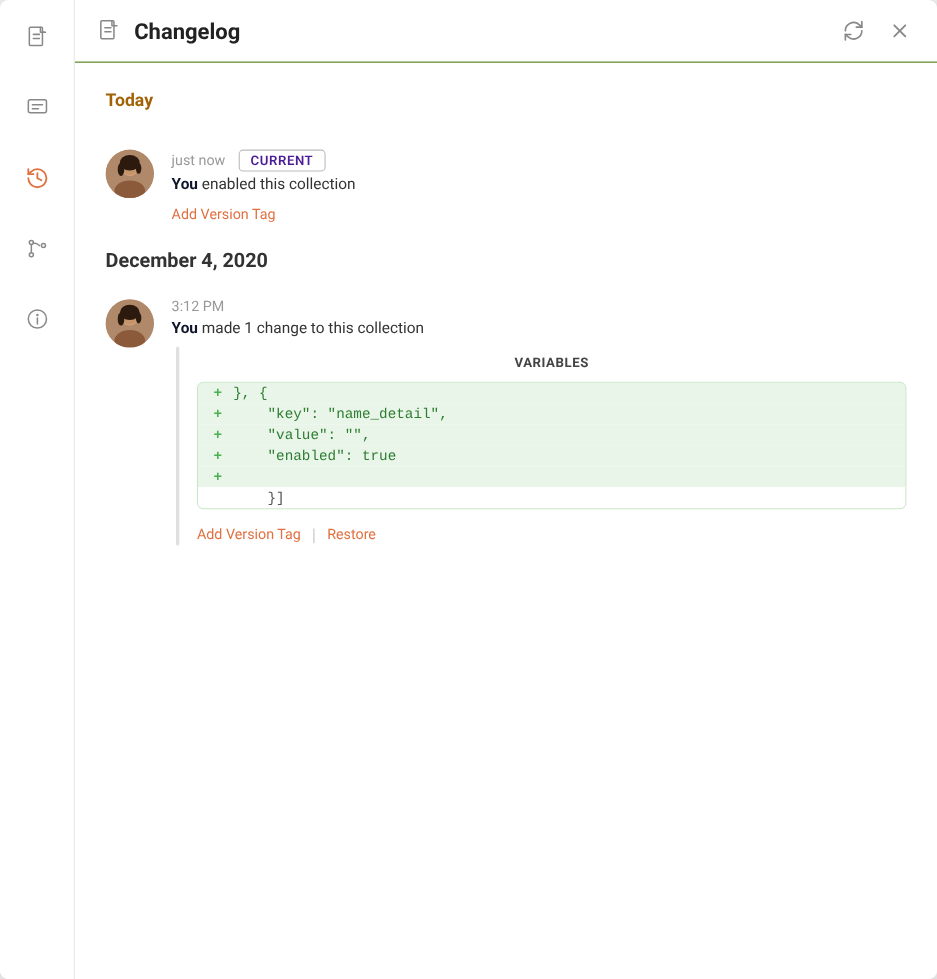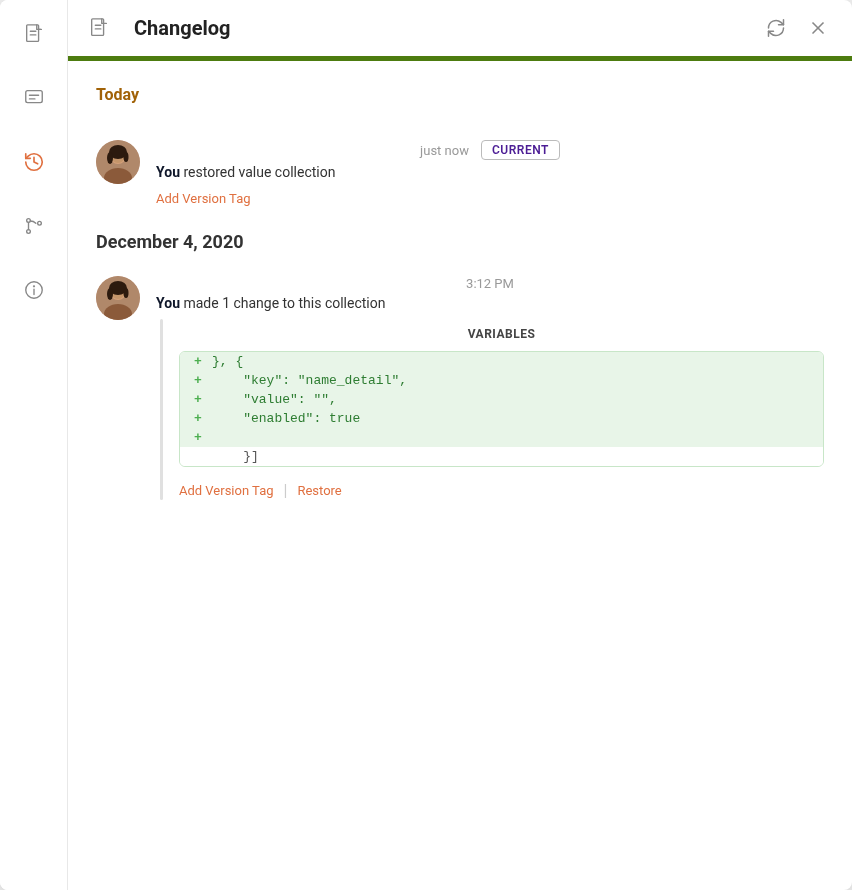--- a/index.html
+++ b/index.html
@@ -54,22 +54,22 @@
       flex: 1;
       display: flex;
       flex-direction: column;
       overflow: hidden;
     }
     
     .header {
       display: flex;
       align-items: center;
       padding: 14px 20px;
-      border-bottom: 5px solid #4d7c0f;
-      gap: 24px;
+      border-bottom: 1px solid #4d7c0f;
+      gap: 12px;
     }
     .header-icon {
       color: #888;
       display: flex;
       align-items: center;
     }
     .header-title {
       font-size: 20px;
       font-weight: 700;
       color: #222;
@@ -119,21 +119,20 @@
       justify-content: center;
     }
     .entry-body {
       flex: 1;
     }
     .entry-meta {
       display: flex;
       align-items: center;
       gap: 12px;
       margin-bottom: 4px;
-      justify-content: center;
     }
     .entry-time {
       font-size: 13px;
       color: #999;
     }
     .current-badge {
       border: 1px solid #bbb;
       border-radius: 4px;
       padding: 2px 10px;
       font-size: 12px;
@@ -334,21 +333,21 @@
               <ellipse cx="14" cy="18" rx="3" ry="6" fill="#2c1a0e"></ellipse>
               <ellipse cx="30" cy="17" rx="2.5" ry="5" fill="#2c1a0e"></ellipse>
             </svg>
           </div>
           <div class="entry-body">
             <div class="entry-meta">
               <span class="entry-time">just now</span>
               <span class="current-badge">CURRENT</span>
             </div>
             <div class="entry-desc">
-              <strong>You</strong><span> restored value collection</span>
+              <strong>You</strong><span> enabled this collection</span>
             </div>
             <a class="add-version-link">Add Version Tag</a>
           </div>
         </div>
       </div>
 
       <div class="dec-section">
         <div class="dec-date-label">December 4, 2020</div>
 
         <div class="entry">

